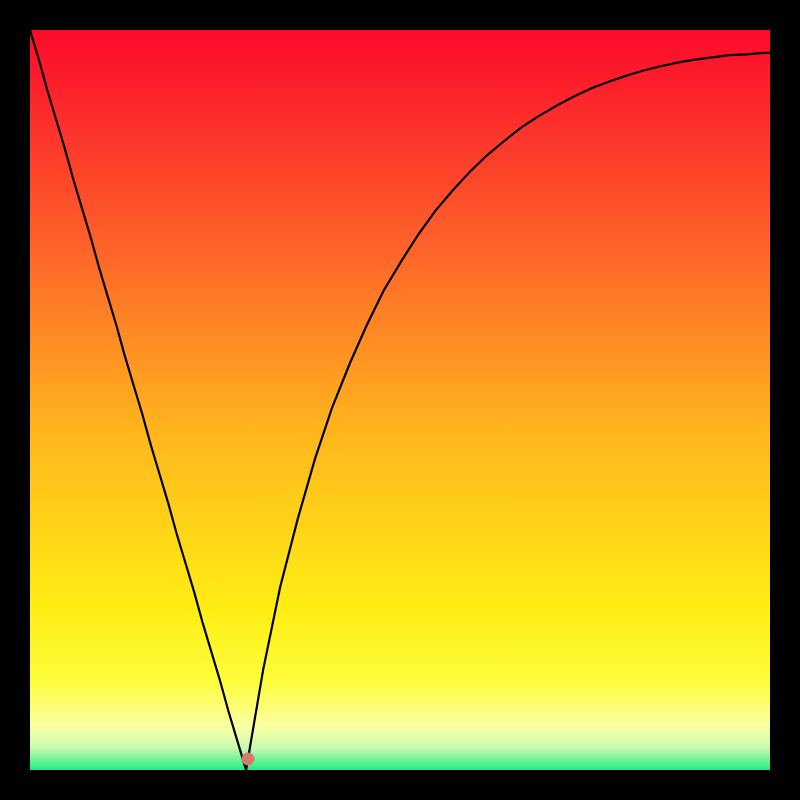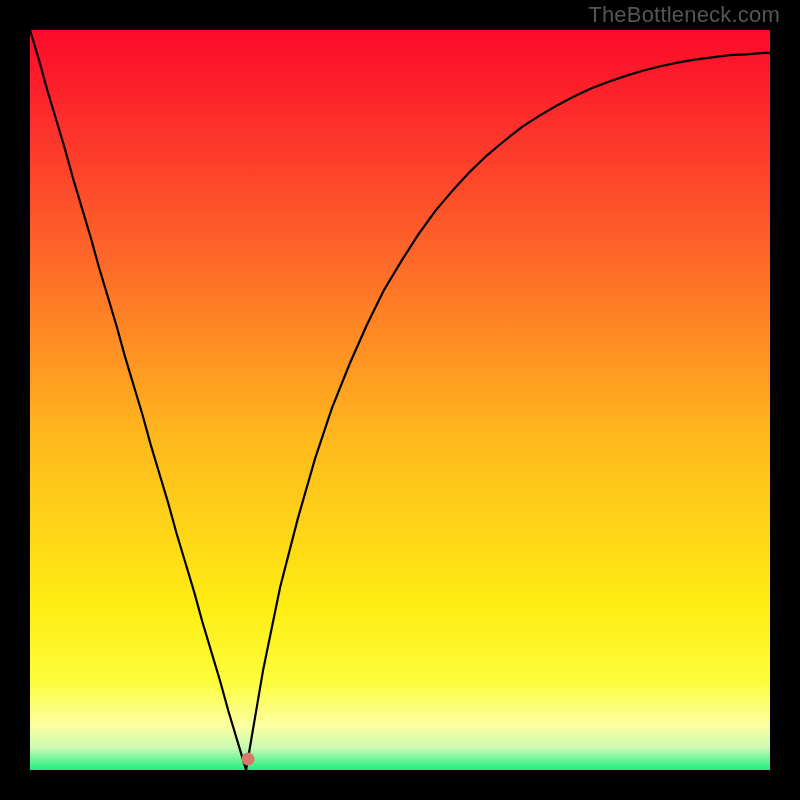--- a/index.html
+++ b/index.html
@@ -65,15 +65,14 @@
 <div class="frame">
 
   <div class="plot"></div>
 
   <svg class="curve-svg" viewBox="0 0 740 740" preserveAspectRatio="none">
     <path id="curve-path" d="M0.00 0.00 L8.88 29.60 L17.02 59.20 L25.90 88.80 L34.78 118.40 L42.92 148.00 L51.80 177.60 L60.68 207.20 L68.82 236.80 L77.70 266.40 L86.58 296.00 L94.72 325.60 L103.60 355.20 L112.48 384.80 L120.62 414.40 L129.50 444.00 L138.38 473.60 L146.52 503.20 L155.40 532.80 L164.28 562.40 L172.42 592.00 L181.30 621.60 L190.18 651.20 L198.32 680.80 L207.20 710.40 L216.08 740.00 L233.10 640.10 L250.12 557.22 L267.88 488.40 L284.90 429.20 L301.92 378.14 L319.68 333.74 L336.70 295.26 L353.72 260.48 L371.48 230.88 L388.50 204.24 L405.52 180.56 L423.28 159.84 L440.30 141.34 L457.32 125.06 L475.08 110.26 L492.10 96.94 L509.12 85.84 L526.88 75.48 L543.90 66.60 L560.92 58.46 L578.68 51.80 L595.70 45.88 L612.72 40.70 L630.48 36.26 L647.50 32.56 L664.52 29.60 L682.28 27.38 L699.30 25.16 L716.32 24.42 L734.08 22.94 L740.00 22.94" fill="none" stroke="#000" stroke-width="2.2"></path>
   </svg>
 
   <div id="marker" class="marker" style="left: 247.56px; top: 758.9px; background: rgb(216, 120, 107);"></div>
 
-  <div class="watermark">TheBottleneck.com</div>
 
 </div>
 
 </body></html>

